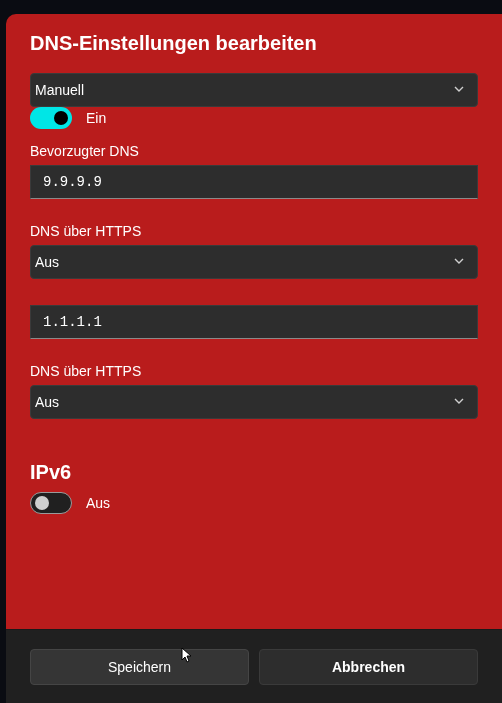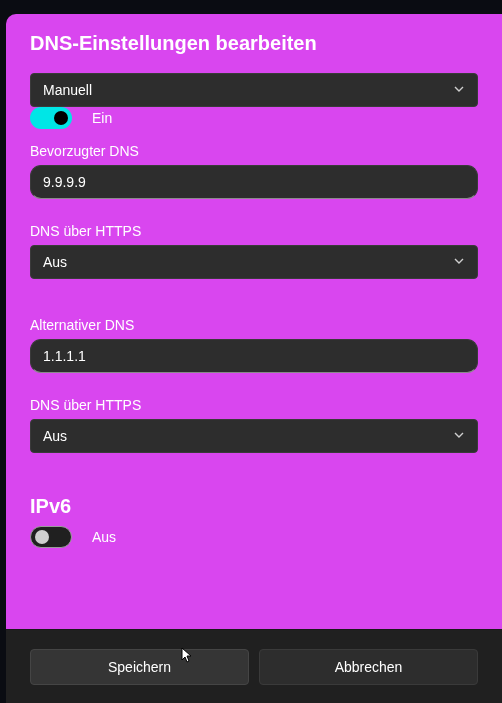--- a/index.html
+++ b/index.html
@@ -11,61 +11,61 @@
     font-family: "Segoe UI", Arial, sans-serif;
     color: #ffffff;
     overflow: hidden;
   }
   .dialog {
     position: absolute;
     left: 6px;
     top: 14px;
     right: 0;
     bottom: 0;
-    background: #d946ef;
+    background: #b91c1c;
     border-top-left-radius: 10px;
     box-sizing: border-box;
     padding-top: 18px;
   }
   .inner {
     padding: 0 24px;
   }
   .title {
     font-size: 20px;
     font-weight: 600;
     margin: 0 0 18px 0;
   }
   .select {
     position: relative;
     background: #2d2d2d;
     border: 1px solid #3a3a3a;
     border-radius: 4px;
     height: 32px;
     display: flex;
     align-items: center;
-    padding: 0 12px;
+    padding: 0 4px;
     font-size: 14px;
     cursor: pointer;
   }
   .select .chev {
     position: absolute;
     right: 12px;
     top: 50%;
     transform: translateY(-50%);
   }
   .section-h {
     font-size: 20px;
     font-weight: 600;
     margin: 28px 0 8px 0;
   }
   .section-h.tight { margin-top: 42px; }
   .toggle-row {
     display: flex;
     align-items: center;
-    gap: 20px;
+    gap: 14px;
     margin-bottom: 14px;
   }
   .toggle {
     width: 42px;
     height: 22px;
     border-radius: 11px;
     position: relative;
     cursor: pointer;
     box-sizing: border-box;
   }
@@ -99,26 +99,27 @@
     font-size: 14px;
     margin: 12px 0 6px 0;
     display: block;
   }
   .text-input {
     width: 100%;
     box-sizing: border-box;
     background: #2d2d2d;
     border: 1px solid #3a3a3a;
     border-bottom: 1px solid #8a8a8a;
-    border-radius: 11px;
+    border-radius: 0;
     height: 34px;
     padding: 0 12px;
     color: #ffffff;
     font-size: 14px;
     outline: none;
+    font-family: Liberation Mono, monospace;
   }
   .spacer-sm { height: 12px; }
   .spacer-md { height: 26px; }
   .footer {
     position: absolute;
     left: 0;
     right: 0;
     bottom: 0;
     height: 74px;
     border-top: 1px solid #1a1a1a;
@@ -142,20 +143,21 @@
   }
   .btn-primary {
     background: #353535;
     border: 1px solid #454545;
     color: #ffffff;
   }
   .btn-secondary {
     background: #2d2d2d;
     border: 1px solid #3a3a3a;
     color: #ffffff;
+    font-weight: bold;
   }
   .cursor {
     position: absolute;
     left: 176px;
     top: 646px;
     pointer-events: none;
   }
   svg.chev-svg path { stroke: #cfcfcf; stroke-width: 1.4; fill: none; }
 </style>
 </head>
@@ -192,21 +194,20 @@
       <span>Aus</span>
       <span class="chev">
         <svg class="chev-svg" width="12" height="12" viewBox="0 0 12 12">
             <path d="M2 4 L6 8 L10 4"></path>
           </svg>
       </span>
     </div>
 
     <div class="spacer-md"></div>
 
-    <span class="field-label">Alternativer DNS</span>
     <input class="text-input" value="1.1.1.1" style="">
 
     <div class="spacer-sm"></div>
     <span class="field-label">DNS über HTTPS</span>
     <div class="select">
       <span>Aus</span>
       <span class="chev">
         <svg class="chev-svg" width="12" height="12" viewBox="0 0 12 12">
             <path d="M2 4 L6 8 L10 4"></path>
           </svg>

